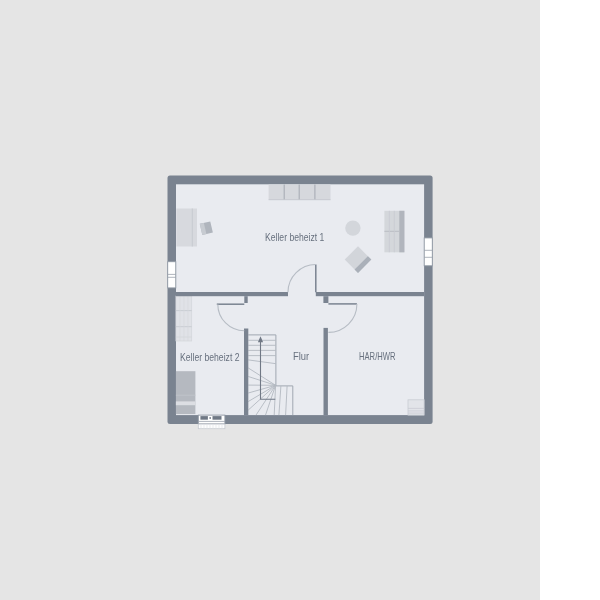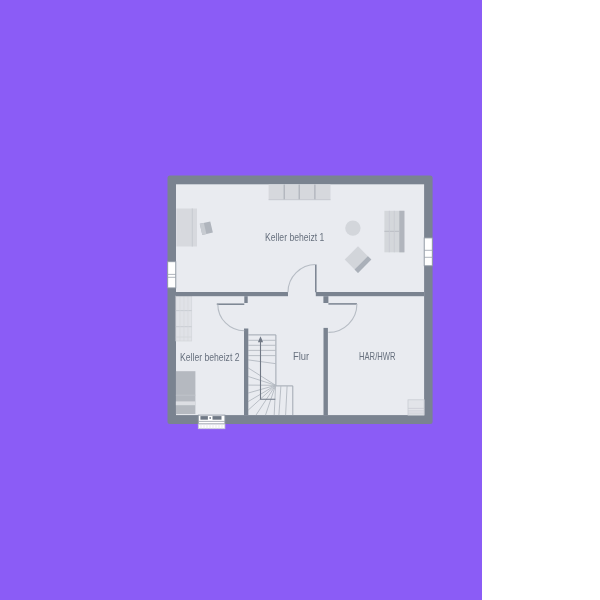--- a/index.html
+++ b/index.html
@@ -1,16 +1,16 @@
 <!DOCTYPE html>
 <html><head>
 <meta charset="utf-8">
 <style>
   html,body{margin:0;padding:0;background:#ffffff;}
-  .wrap{width:482px;height:600px;position:relative;background:#8b5cf6;}
+  .wrap{width:540px;height:600px;position:relative;background:#e5e5e5;}
   svg{position:absolute;left:0;top:0;}
   text{font-family:"Liberation Sans",sans-serif;fill:#67707e;}
 </style>
 </head>
 <body>
 <div class="wrap">
 <svg width="600" height="600" viewBox="0 0 600 600">
 
   <rect x="167.5" y="175.5" width="265.1" height="248.4" rx="2.5" fill="#7a8390"></rect>
 

